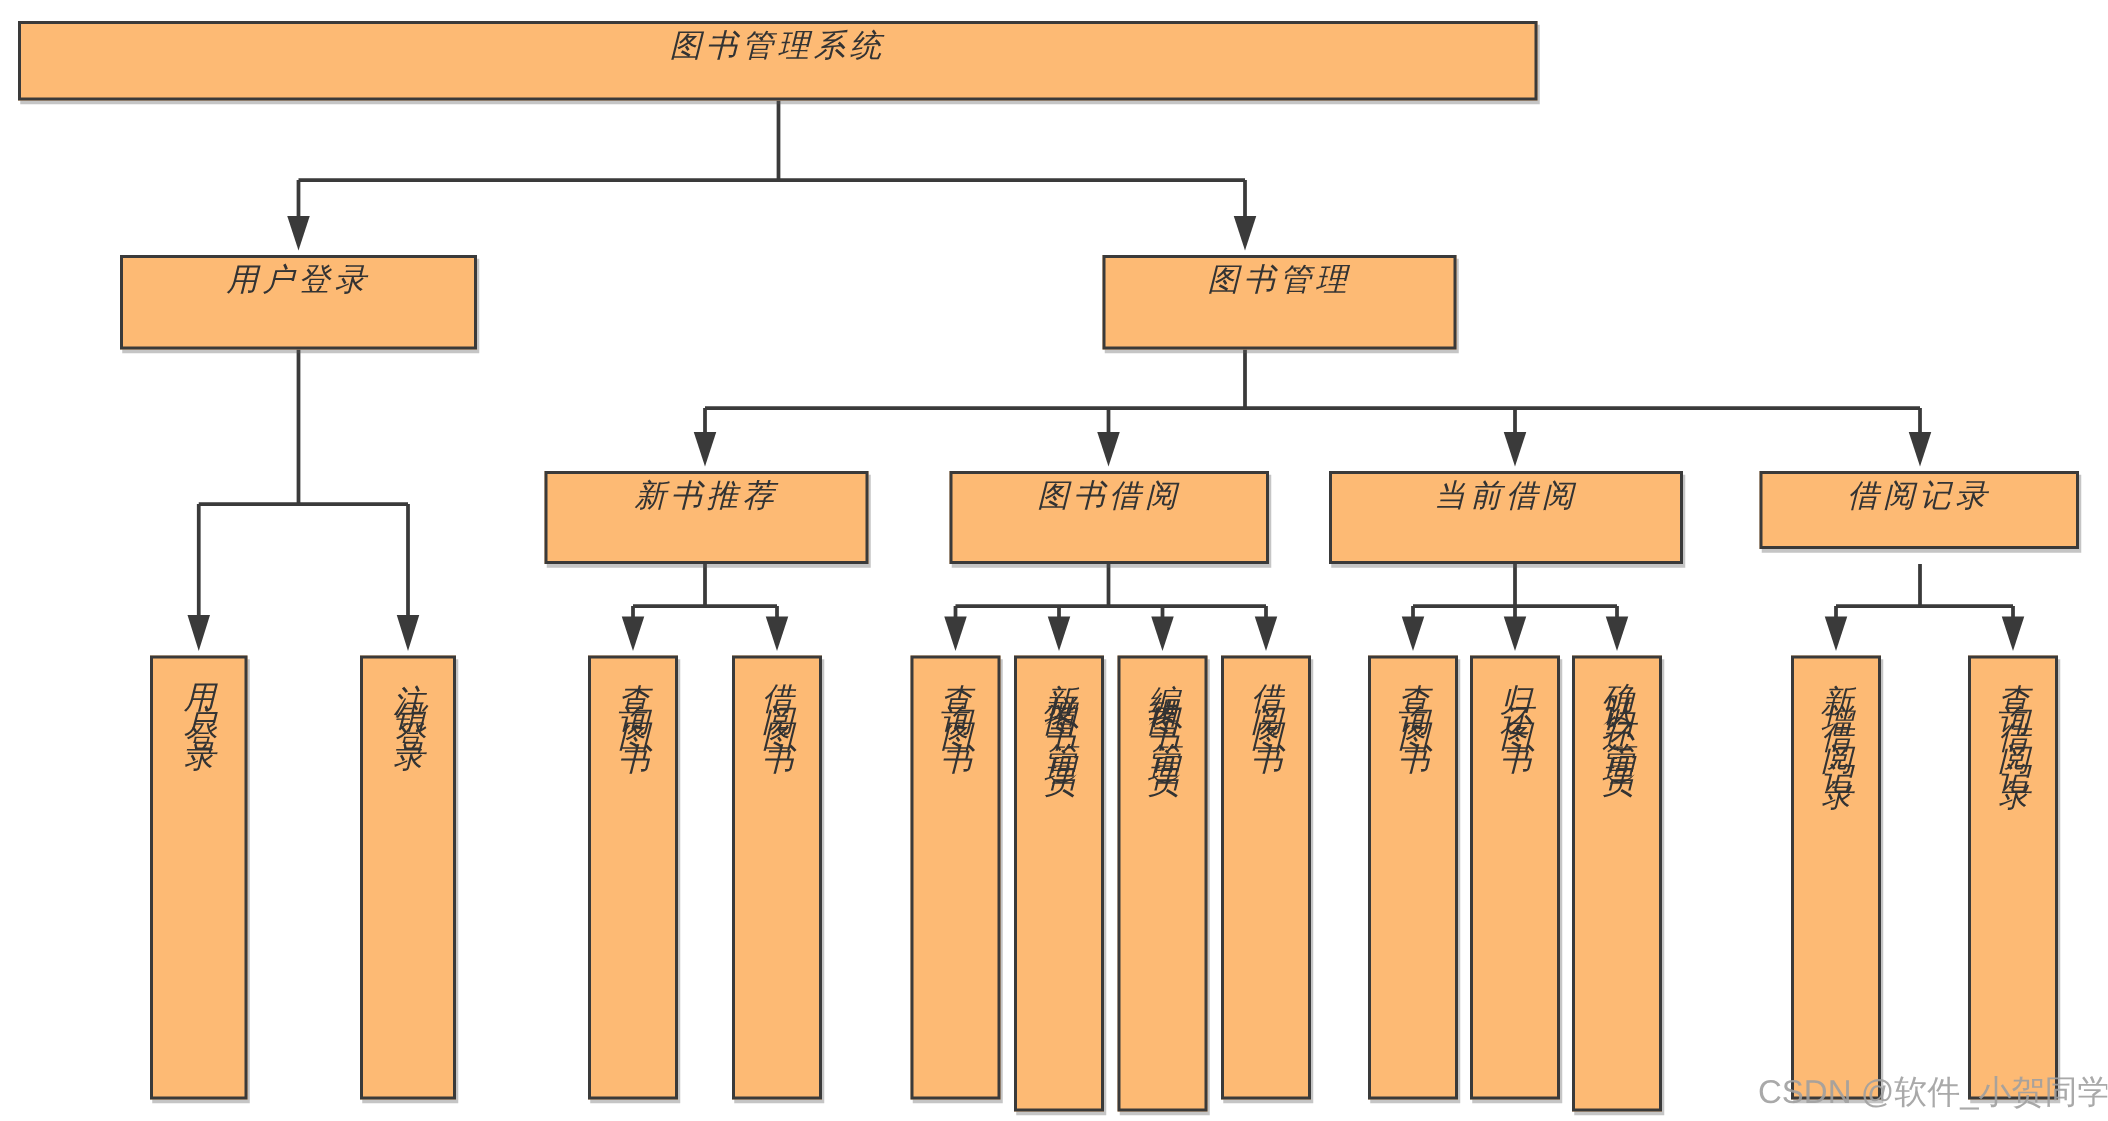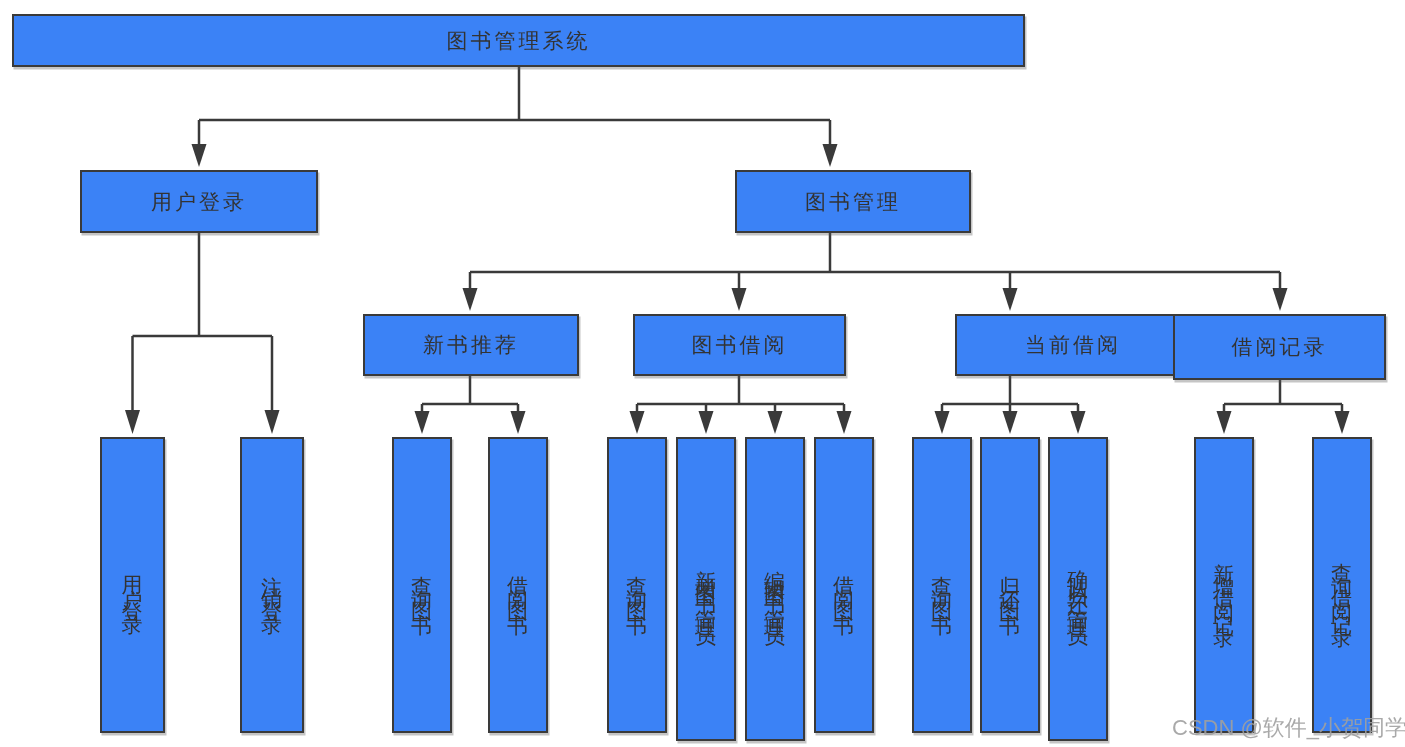--- a/index.html
+++ b/index.html
@@ -7,26 +7,27 @@
     position:relative;
     width:1405px;height:747px;
     background:#ffffff;
     font-family:"Liberation Sans","DejaVu Sans",sans-serif;
     color:#333333;
     overflow:hidden;
   }
   .connectors{position:absolute;left:0;top:0;z-index:1;}
   .box{
     position:absolute;
-    background:#3b82f6;
+    background:#fdba74;
     border:2.5px solid #3a3a3a;
     box-sizing:border-box;
-    display:flex;align-items:center;justify-content:center;
+    display:flex;justify-content:center;
     z-index:2;
     box-shadow:1.5px 2.5px 0 rgba(90,90,90,0.35);
+    font-style:italic;
   }
   .node{
     font-size:21px;
     letter-spacing:3px;
     white-space:nowrap;
   }
   .leaf .vtext{
     writing-mode:vertical-rl;
     text-orientation:mixed;
     font-size:21px;
@@ -126,24 +127,24 @@
   <div class="box node" style="left:712px;top:170px;width:236px;height:63px;margin-left:23px;">
     <span>图书管理</span>
   </div>
 
   <div class="box node" style="left:363px;top:314px;width:216px;height:62px;">
     <span>新书推荐</span>
   </div>
   <div class="box node" style="left:633px;top:314px;width:213px;height:62px;">
     <span>图书借阅</span>
   </div>
-  <div class="box node" style="left:955px;top:314px;width:236px;height:62px;">
+  <div class="box node" style="left:886px;top:314px;width:236px;height:62px;">
     <span>当前借阅</span>
   </div>
-  <div class="box node" style="left:1173px;top:314px;width:213px;height:66px;">
+  <div class="box node" style="left:1173px;top:314px;width:213px;height:52px;">
     <span>借阅记录</span>
   </div>
 
   <div class="box leaf" style="left:100px;top:437px;width:65px;height:296px;">
     <span class="vtext">用户登录</span>
   </div>
   <div class="box leaf" style="left:240px;top:437px;width:64px;height:296px;">
     <span class="vtext">注销登录</span>
   </div>
 

